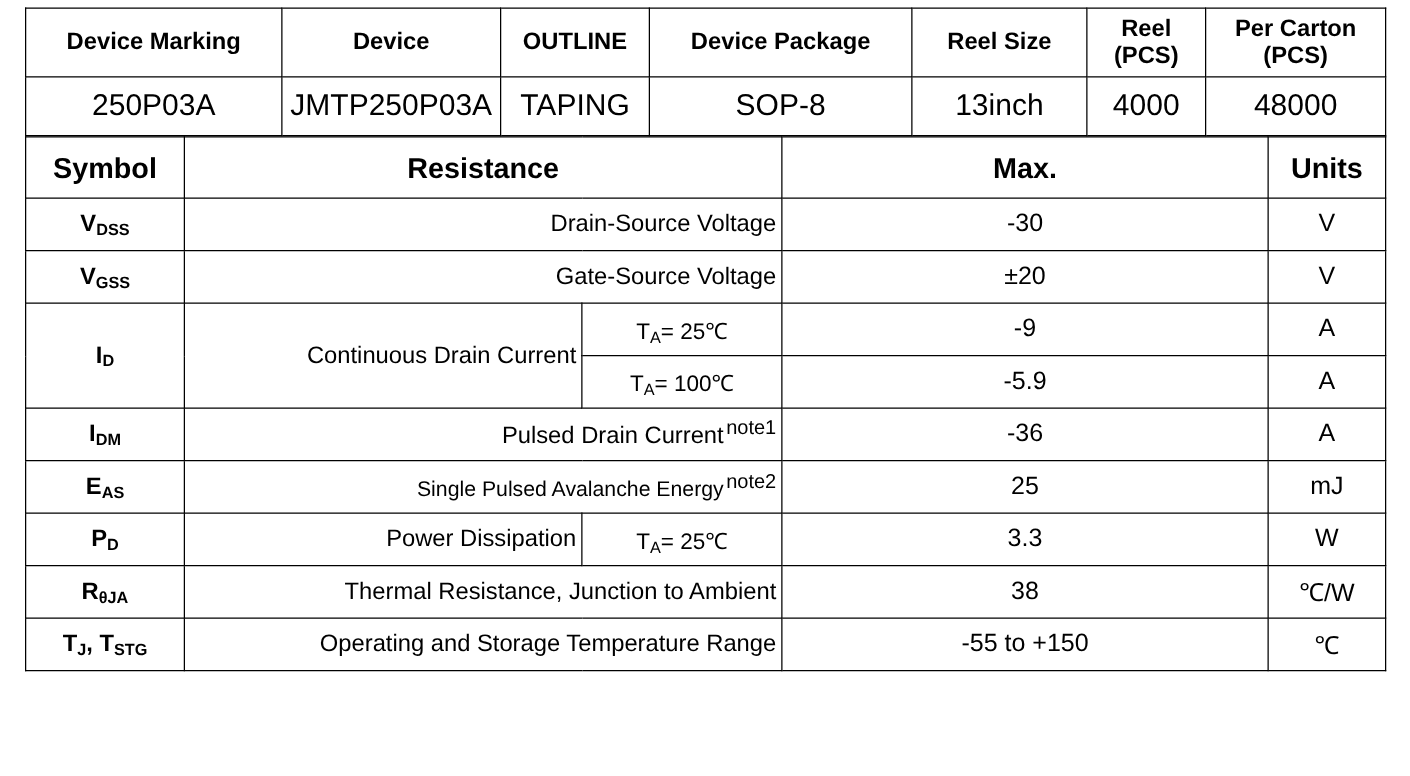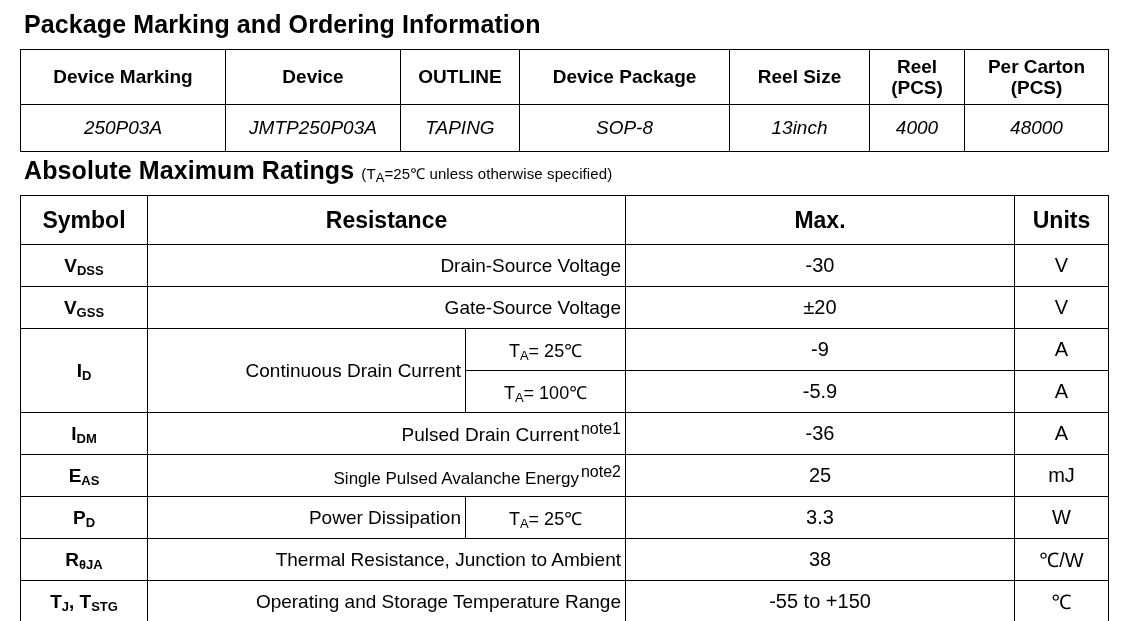--- a/index.html
+++ b/index.html
@@ -44,22 +44,21 @@
   }
   
   #ordering-table th {
     font-weight: bold;
     font-size: 19px;
     height: 46px;
     line-height: 1.12;
   }
   #ordering-table td {
     height: 38px;
-    font-size: 19px;
-    font-style: italic;
+    font-size: 24px;
   }
   .sp-title {
     margin-top: 36px;
   }
   
   #ratings-table td, #ratings-table th {
     height: 33px;
   }
   #ratings-table th {
     font-weight: bold;
@@ -93,23 +92,20 @@
   }
   .cond {
     font-size: 18px;
   }
 </style>
 </head>
 <body>
 
 <div class="page">
 
-  <h1 class="section-title">
-    <span>Package Marking and Ordering Information</span>
-  </h1>
 
   <table id="ordering-table">
     <colgroup>
       <col style="width:205px">
       <col style="width:175px">
       <col style="width:119px">
       <col style="width:210px">
       <col style="width:140px">
       <col style="width:95px">
       <col style="width:144px">
@@ -137,24 +133,20 @@
         <td>JMTP250P03A</td>
         <td>TAPING</td>
         <td>SOP-8</td>
         <td>13inch</td>
         <td>4000</td>
         <td>48000</td>
       </tr>
     </tbody>
   </table>
 
-  <h1 class="section-title sp-title">
-    <span>Absolute Maximum Ratings</span>
-    <span class="sub"><span>(T</span><sub>A</sub><span>=25℃ unless otherwise specified)</span></span>
-  </h1>
 
   <table id="ratings-table">
     <colgroup>
       <col style="width:127px">
       <col style="width:318px">
       <col style="width:160px">
       <col style="width:389px">
       <col style="width:94px">
     </colgroup>
     <thead>

